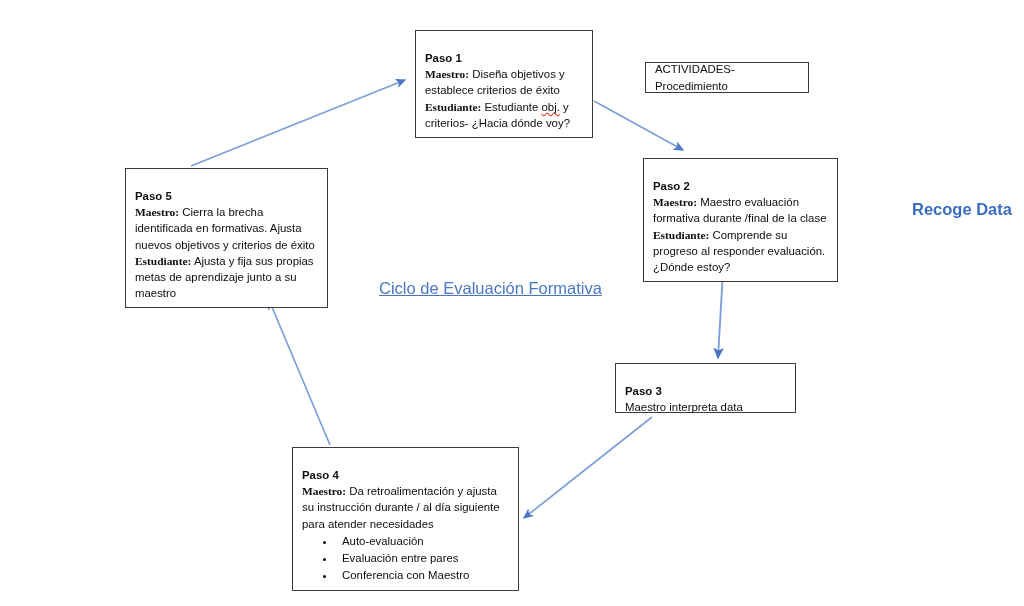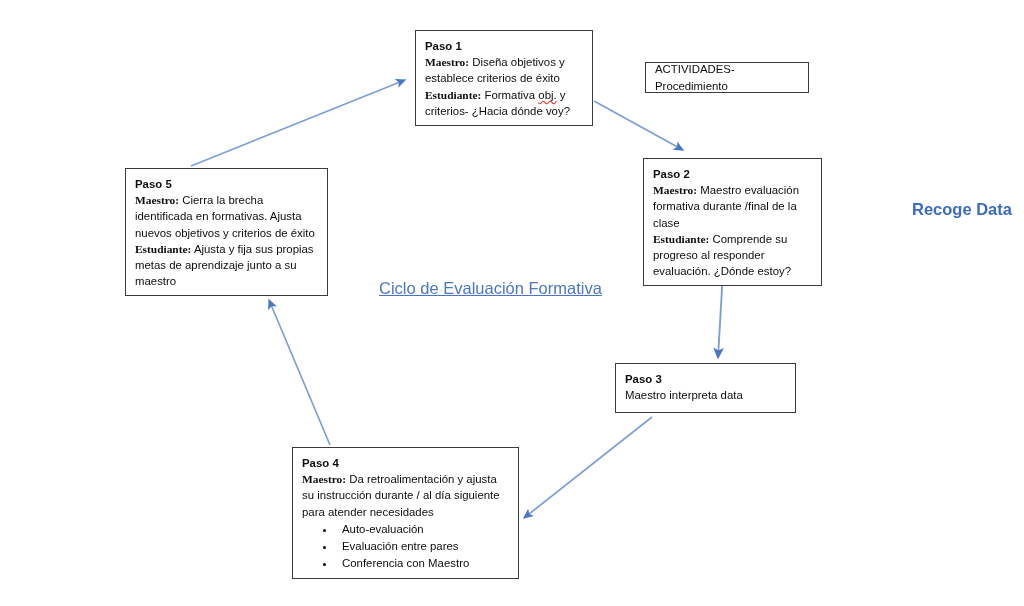--- a/index.html
+++ b/index.html
@@ -29,20 +29,21 @@
     border: 1.3px solid #3b3b3b;
     background: #ffffff;
     padding: 7px 9px 6px 9px;
     font-size: 11.4px;
     line-height: 1.42;
     color: #0d0d0d;
   }
   .node .ttl {
     font-weight: bold;
     display: block;
+    margin-top: 12px;
   }
   .node .lbl {
     font-weight: bold;
     font-family: Liberation Serif, serif;
   }
   .node p {
     margin: 0;
   }
   .plain {
     font-size: 11.4px;
@@ -76,21 +77,21 @@
   }
   #recoge-caption {
     left: 878px;
     top: 200px;
     font-size: 16.5px;
     font-weight: bold;
     color: #3a6cc0;
     margin-left: 34px;
   }
   #node-paso1  { left: 415px; top: 30px;  width: 178px; }
-  #node-paso2  { left: 643px; top: 158px; width: 179px; }
+  #node-paso2  { left: 643px; top: 158px; width: 195px; }
   #node-paso3  { left: 615px; top: 363px; width: 181px; height: 50px; }
   #node-paso4  { left: 292px; top: 447px; width: 227px; }
   #node-paso5  { left: 125px; top: 168px; width: 203px; }
   #node-actividades {
     left: 645px; top: 62px; width: 164px; height: 31px;
     display: flex; align-items: center; padding: 0 9px;
   }
 </style>
 </head>
 <body>
@@ -111,21 +112,21 @@
     <line x1="723" y1="271" x2="718" y2="358" stroke="#7d9fd8" stroke-width="1.9" marker-end="url(#ah)"></line>
 
     <line x1="652" y1="417" x2="524" y2="518" stroke="#7d9fd8" stroke-width="1.7" marker-end="url(#ah)"></line>
 
     <line x1="330" y1="445" x2="269" y2="300" stroke="#7d9fd8" stroke-width="1.7" marker-end="url(#ah)"></line>
   </svg>
 
   <div class="node" id="node-paso1">
     <span class="ttl">Paso 1</span>
     <p><span class="lbl">Maestro:</span><span> Diseña objetivos y establece criterios de éxito</span></p>
-    <p><span class="lbl">Estudiante:</span><span> Formativa </span><span class="misspell">obj.</span><span> y criterios- ¿Hacia dónde voy?</span></p>
+    <p><span class="lbl">Estudiante:</span><span> Estudiante </span><span class="misspell">obj.</span><span> y criterios- ¿Hacia dónde voy?</span></p>
   </div>
 
   <div class="node" id="node-actividades">
     <span class="plain">ACTIVIDADES- Procedimiento</span>
   </div>
 
   <div class="node" id="node-paso2">
     <span class="ttl">Paso 2</span>
     <p><span class="lbl">Maestro:</span><span> Maestro evaluación formativa durante /final de la clase</span></p>
     <p><span class="lbl">Estudiante:</span><span> Comprende su progreso al responder evaluación. ¿Dónde estoy?</span></p>

